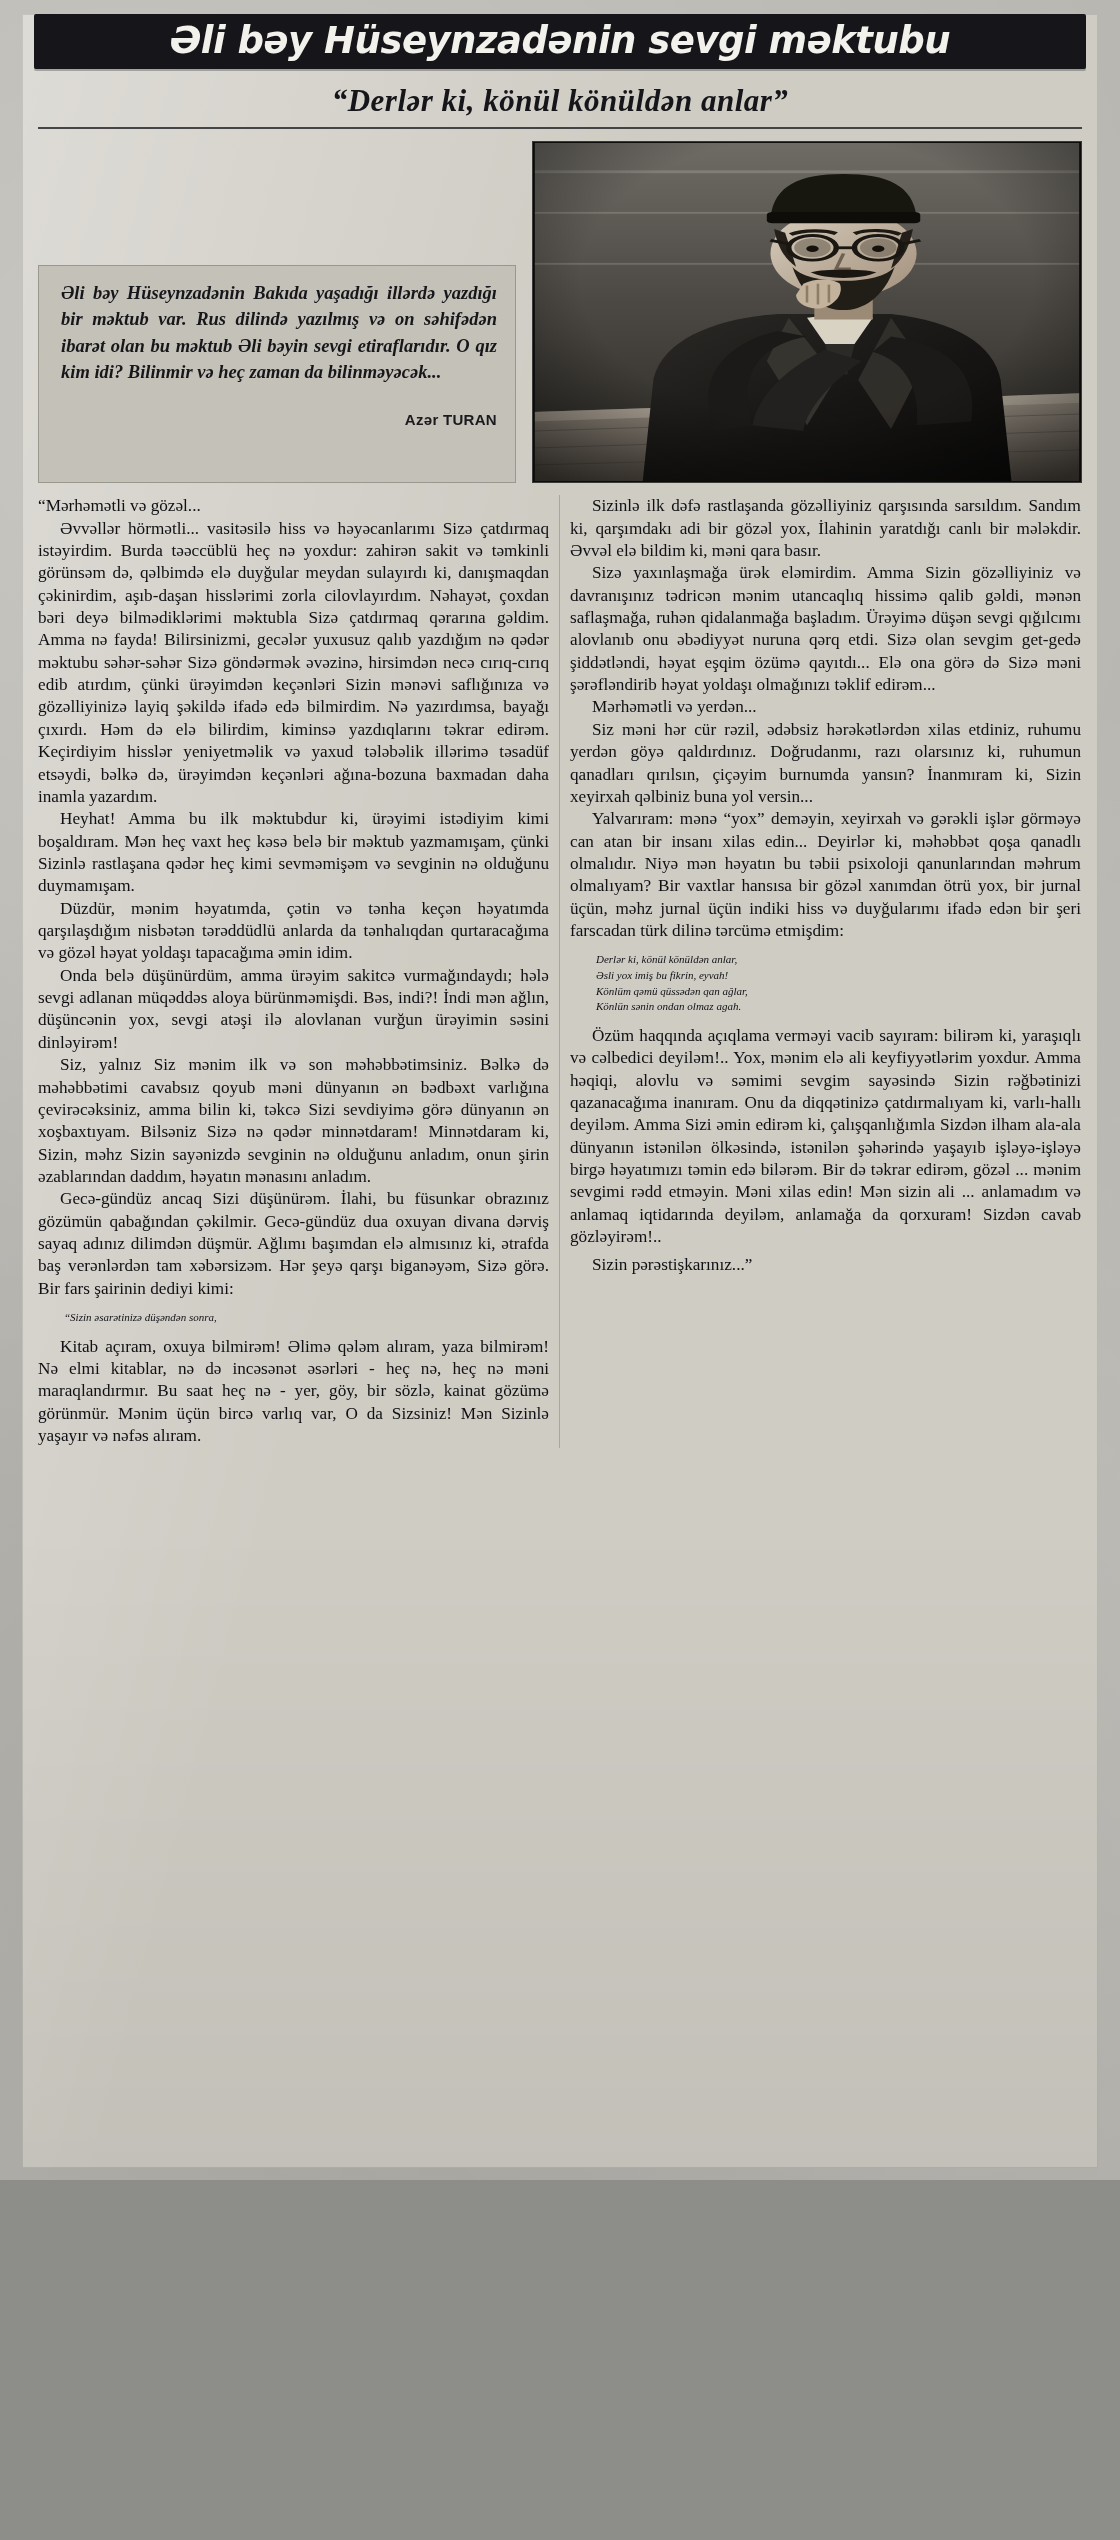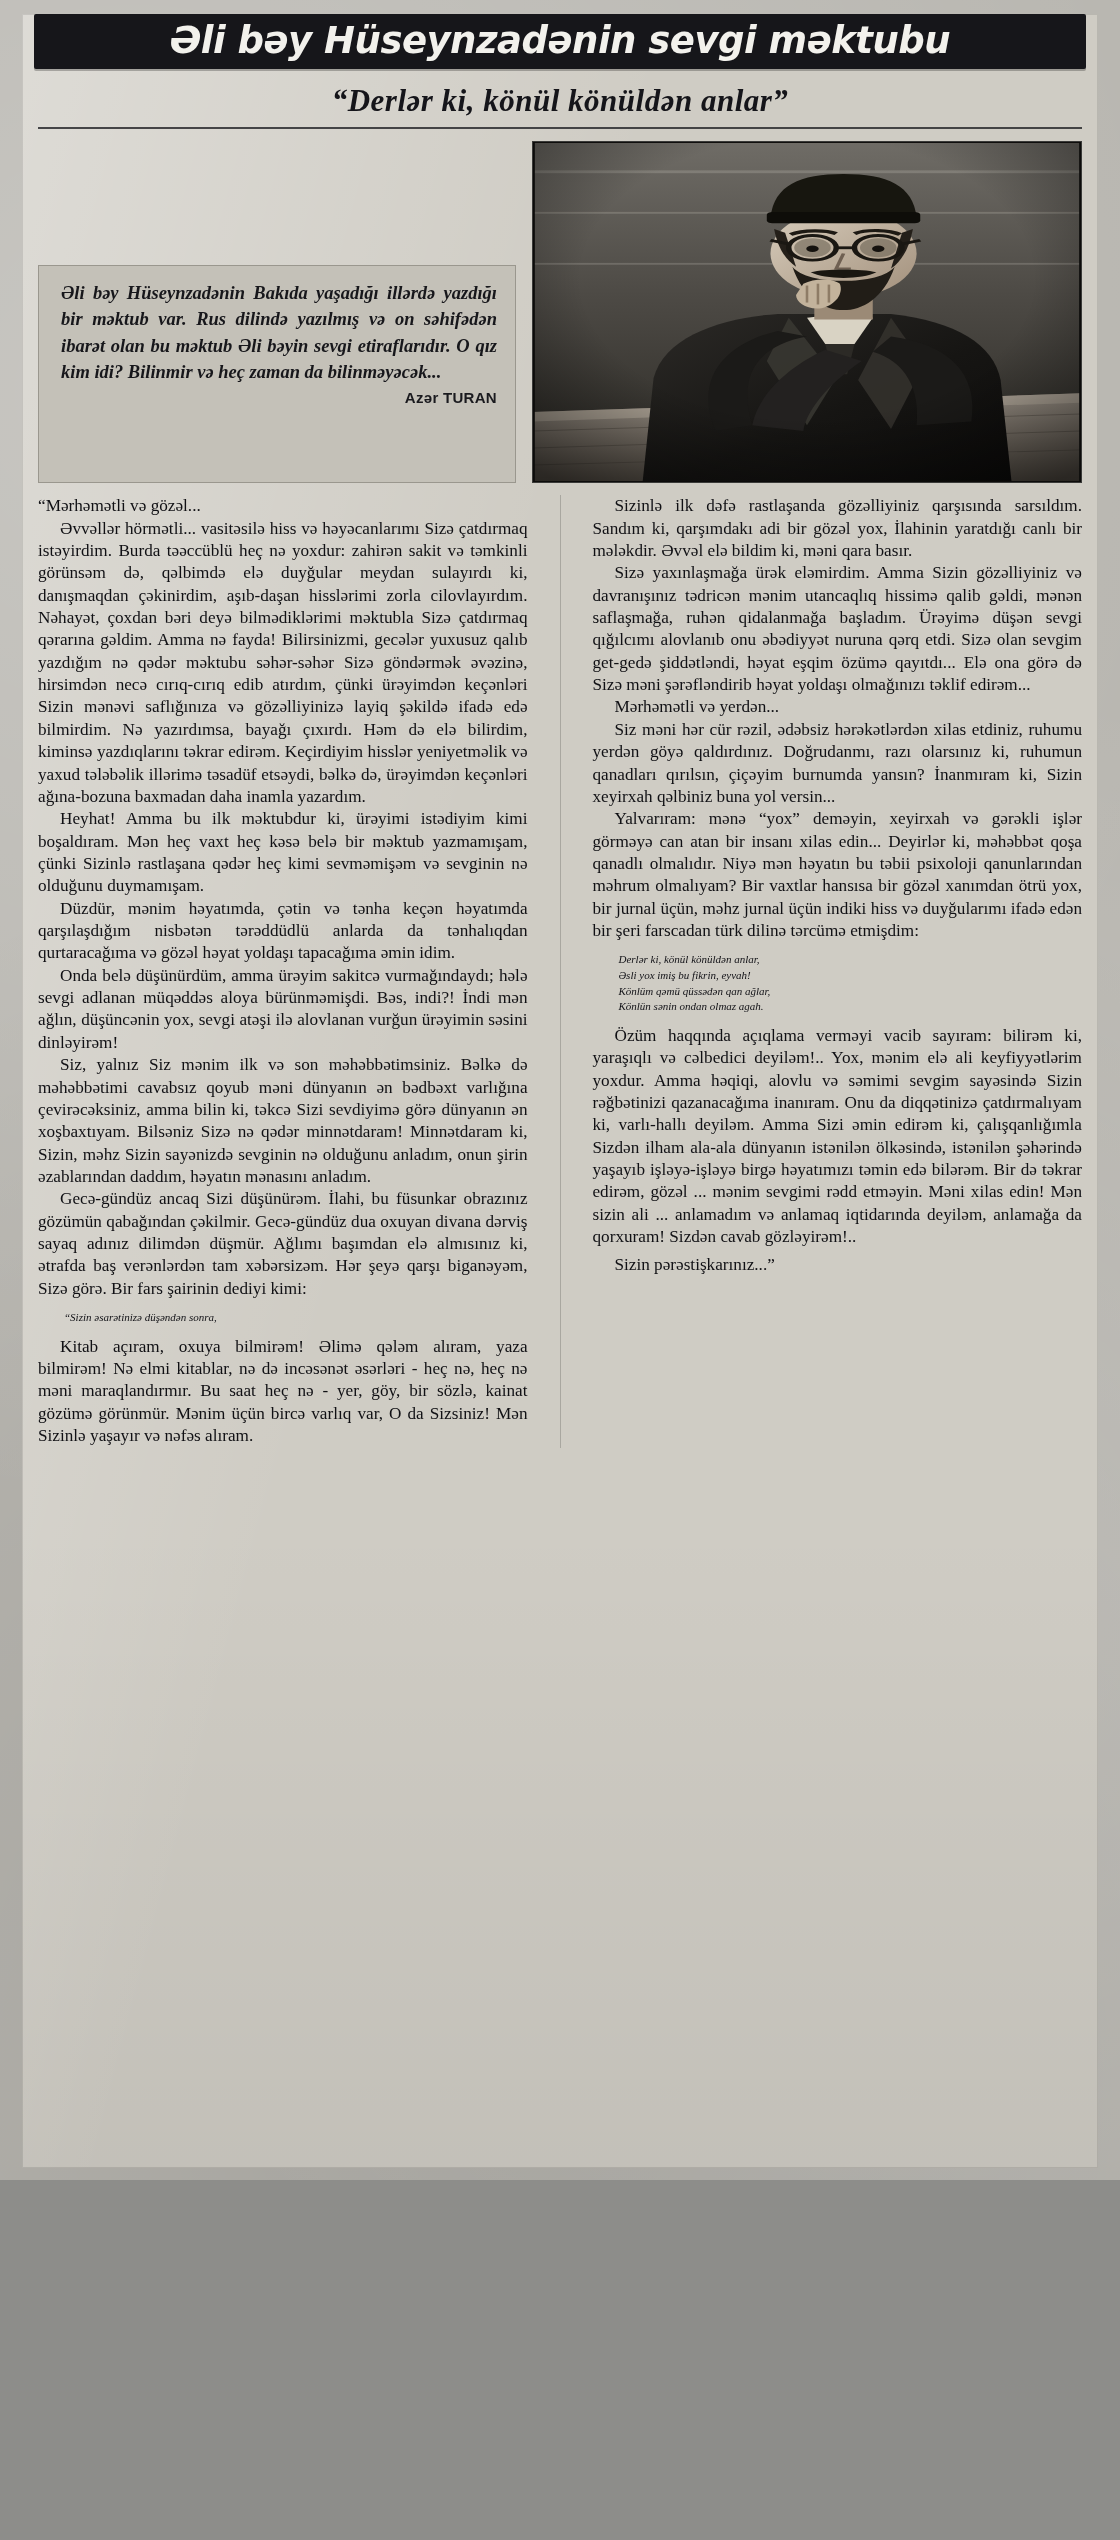--- a/index.html
+++ b/index.html
@@ -93,38 +93,38 @@
     line-height:1.42;
     color:#17171b;
     text-align:justify;
   }
   .byline{
     text-align:right;
     font-family:"Liberation Sans", sans-serif;
     font-weight:700;
     font-size:15px;
     letter-spacing:.3px;
-    margin-top:4px;
+    margin-top:26px;
     color:#1a1a1e;
   }
   .photo{
     flex:1 1 auto;
     height:340px;
     position:relative;
     overflow:hidden;
     border:1px solid #3a3a38;
     background:#2b2a28;
   }
   .photo .frame{position:absolute;inset:0;}
   .photo svg{display:block;width:100%;height:100%;}
 
   
   .columns{
     display:flex;
-    gap:32px;
+    gap:10px;
     margin-top:12px;
   }
   .col{
     width:calc(50% - 11px);
     box-sizing:border-box;
   }
   .col p{
     margin:0 0 0 0;
     font-size:17.2px;
     line-height:1.3;

